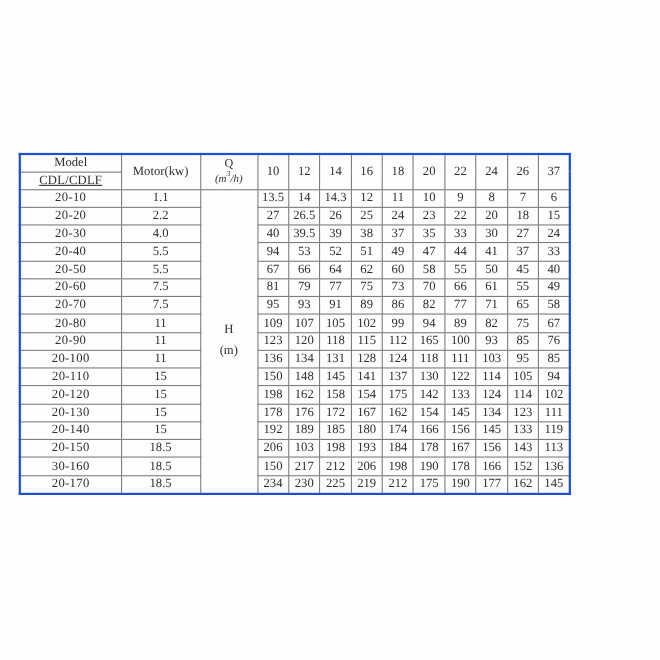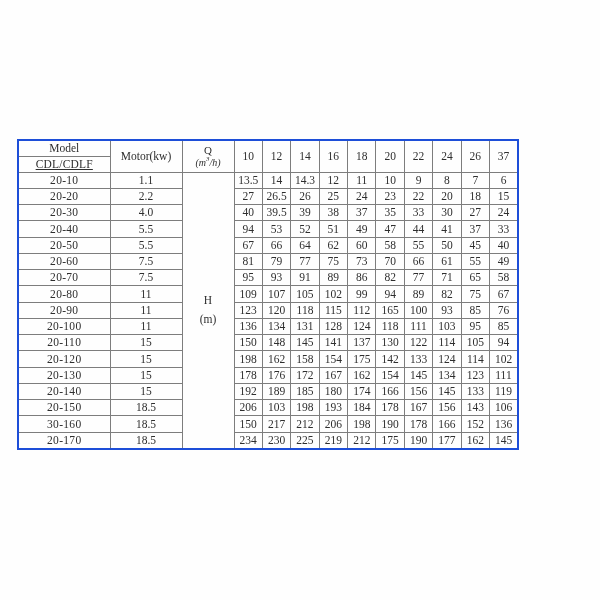--- a/index.html
+++ b/index.html
@@ -290,21 +290,21 @@
           <td class="motor-cell">18.5</td>
           <td class="value-cell">206</td>
           <td class="value-cell">103</td>
           <td class="value-cell">198</td>
           <td class="value-cell">193</td>
           <td class="value-cell">184</td>
           <td class="value-cell">178</td>
           <td class="value-cell">167</td>
           <td class="value-cell">156</td>
           <td class="value-cell">143</td>
-          <td class="value-cell">106</td>
+          <td class="value-cell">113</td>
         </tr>
         <tr>
           <td class="model-cell">30-160</td>
           <td class="motor-cell">18.5</td>
           <td class="value-cell">150</td>
           <td class="value-cell">217</td>
           <td class="value-cell">212</td>
           <td class="value-cell">206</td>
           <td class="value-cell">198</td>
           <td class="value-cell">190</td>

